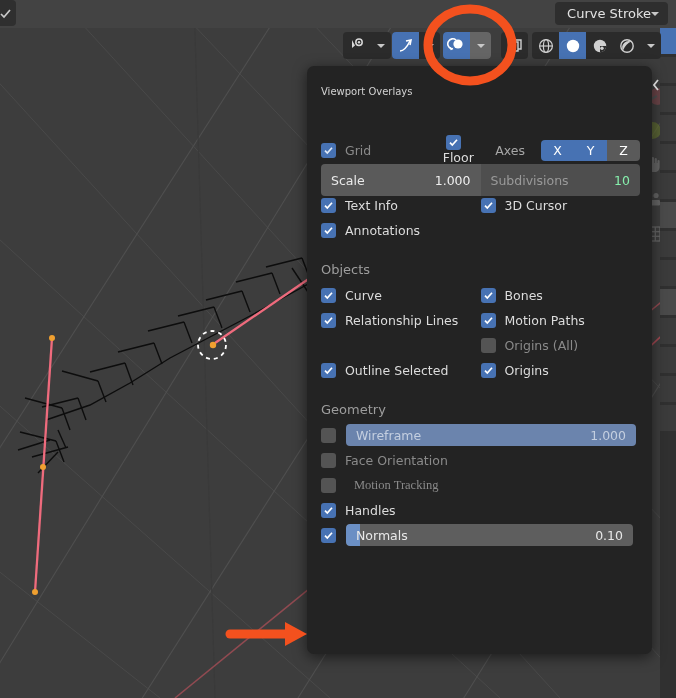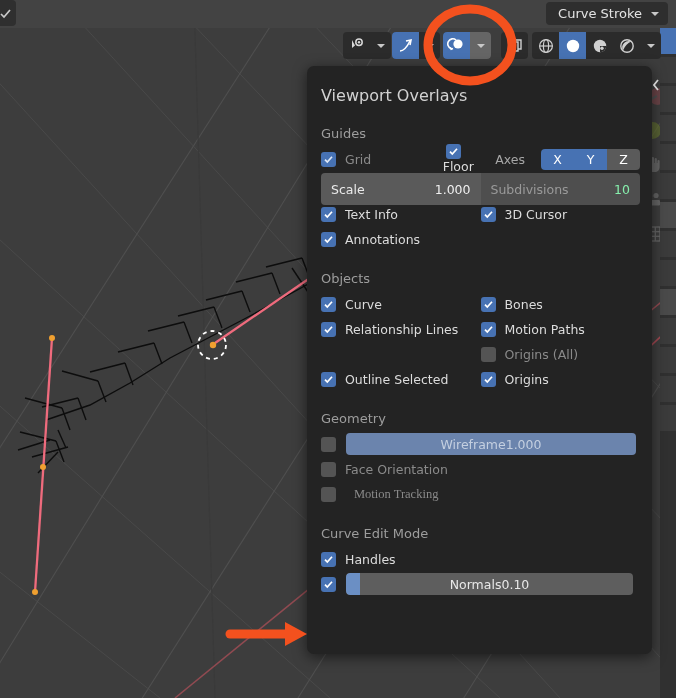--- a/index.html
+++ b/index.html
@@ -11,64 +11,64 @@
     -webkit-font-smoothing:antialiased;
   }
   
   #viewport{position:absolute;left:0;top:0;width:676px;height:698px;background:#3d3d3d;overflow:hidden;}
   #grid-svg{position:absolute;left:0;top:0;}
   
   #header{position:absolute;left:0;top:0;width:676px;height:28px;background:#434343;z-index:40;}
   #hdr-left-btn{position:absolute;left:-12px;top:0px;width:28px;height:26px;background:#2f2f2f;border-radius:4px;
     display:flex;align-items:center;justify-content:flex-end;padding-right:4px;box-sizing:border-box;}
   #mode-select{position:absolute;right:8px;top:2px;height:23px;background:#2e2e2e;border-radius:4px;
-    display:flex;align-items:center;gap:9px;padding:0 9px 0 12px;box-sizing:border-box;color:#e3e3e3;font-size:13px;}
+    display:flex;align-items:center;padding:0 9px 0 12px;box-sizing:border-box;color:#e3e3e3;font-size:13px;}
   
   #toolbar{position:absolute;left:0;top:28px;width:676px;height:36px;z-index:35;}
   .tgroup{position:absolute;top:4px;height:27px;background:#2b2b2b;border-radius:4px;display:flex;align-items:center;}
   .tbtn{height:27px;display:flex;align-items:center;justify-content:center;box-sizing:border-box;}
   .tbtn.sq{width:27px;}
   .tbtn.drop{width:21px;}
   .tbtn.on{background:#4772b3;}
   .tbtn.on-grey{background:#656565;}
   .chev{width:0;height:0;border-left:4px solid transparent;border-right:4px solid transparent;border-top:4px solid #c8c8c8;}
   .rl{border-top-left-radius:4px;border-bottom-left-radius:4px;}
   .rr{border-top-right-radius:4px;border-bottom-right-radius:4px;}
   
   #popover{position:absolute;left:307px;top:66px;width:345px;height:588px;background:#232323;
     border-radius:7px;z-index:60;box-shadow:0 3px 14px rgba(0,0,0,.55);box-sizing:border-box;
     padding:14px 12px 0 14px;}
-  .pop-title{font-size:16px;color:#d2d2d2;margin:6px 0 0 0;}
+  .pop-title{font-size:10px;color:#d2d2d2;margin:6px 0 0 0;}
   .sect{font-size:13px;color:#9d9d9d;margin:21px 0 7px 0;}
   .row{display:flex;align-items:center;height:22px;margin-bottom:3px;}
   .col{width:165px;display:flex;align-items:center;}
   .cbx{width:15px;height:15px;border-radius:3px;background:#545454;flex:0 0 auto;
     display:flex;align-items:center;justify-content:center;}
   .cbx.ck{background:#4772b3;}
   .cbx svg{display:block;}
   .lbl{margin-left:9px;font-size:12.5px;color:#dcdcdc;white-space:nowrap;}
   .lbl.dim{color:#8a8a8a;}
   
-  .axes-row{display:flex;align-items:center;height:22px;margin-bottom:3px;}
+  .axes-row{display:flex;align-items:center;height:22px;margin-bottom:3px;margin-top:42px;}
   .axes-lbl{font-size:12.5px;color:#a7a7a7;margin-left:9px;}
   .axbox{display:flex;margin-left:16px;}
   .ax{width:33px;height:21px;display:flex;align-items:center;justify-content:center;font-size:12.5px;color:#ffffff;background:#5a5a5a;}
   .ax.on{background:#4772b3;}
   .ax:first-child{border-top-left-radius:4px;border-bottom-left-radius:4px;}
   .ax:last-child{border-top-right-radius:4px;border-bottom-right-radius:4px;}
   
   .numrow{display:flex;height:22px;margin:3px 0 8px 0;}
   .numfld{height:22px;background:#5a5a5a;display:flex;align-items:center;justify-content:space-between;
     padding:16px 10px;box-sizing:border-box;font-size:12.5px;color:#eaeaea;}
   .numfld.a{width:162px;border-top-left-radius:4px;border-bottom-left-radius:4px;}
   .numfld.b{width:162px;background:#4e4e4e;border-top-right-radius:4px;border-bottom-right-radius:4px;color:#9a9a9a;}
   .numfld .v{color:#efefef;}
   .numfld.b .v{color:#86efac;}
   
-  .sld{height:22px;border-radius:4px;display:flex;align-items:center;justify-content:center;
+  .sld{height:22px;border-radius:4px;display:flex;align-items:center;justify-content:space-between;
     padding:0 10px;box-sizing:border-box;font-size:12.5px;position:relative;overflow:hidden;}
   .sld .nm{position:relative;z-index:2;}
   .sld .vl{position:relative;z-index:2;}
   .sld .fill{position:absolute;left:0;top:0;bottom:0;z-index:1;}
   #wire-sld{width:290px;background:#6b84ad;margin-left:10px;color:#c4cfe0;}
   #norm-sld{width:287px;background:#5e5e5e;margin-left:10px;color:#e8e8e8;}
   
   #gizmos{position:absolute;right:10px;top:70px;z-index:20;opacity:.55;}
   .navball{position:relative;width:72px;height:72px;}
   .nb{position:absolute;width:17px;height:17px;border-radius:50%;display:flex;align-items:center;
@@ -299,21 +299,20 @@
 <div id="side-arrow">
   <svg width="10" height="14" viewBox="0 0 10 14" fill="none" stroke="#cfcfcf" stroke-width="1.8">
       <path d="M7 2 L3 7 L7 12"></path>
     </svg>
 </div>
 
 <div id="popover">
 
   <div class="pop-title">Viewport Overlays</div>
 
-  <div class="sect">Guides</div>
 
   <div class="axes-row">
     <div class="col" style="width:105px;">
       <span class="cbx ck">
           <svg width="11" height="11" viewBox="0 0 11 11" fill="none" stroke="#dfe9f7" stroke-width="1.7">
             <path d="M2 5.6 L4.3 8 L9 2.8"></path>
           </svg>
         </span>
       <span class="lbl dim">Grid</span>
     </div>
@@ -454,21 +453,20 @@
   <div class="row">
     <span class="cbx"></span>
     <span class="lbl dim">Face Orientation</span>
   </div>
 
   <div class="row" style="font-family:Liberation Serif, serif;">
     <span class="cbx"></span>
     <span class="lbl dim" style="margin-left:18px;">Motion Tracking</span>
   </div>
 
-  <div class="sect">Curve Edit Mode</div>
 
   <div class="row">
     <span class="cbx ck">
         <svg width="11" height="11" viewBox="0 0 11 11" fill="none" stroke="#ffffff" stroke-width="1.7">
           <path d="M2 5.6 L4.3 8 L9 2.8"></path>
         </svg>
       </span>
     <span class="lbl">Handles</span>
   </div>
 

